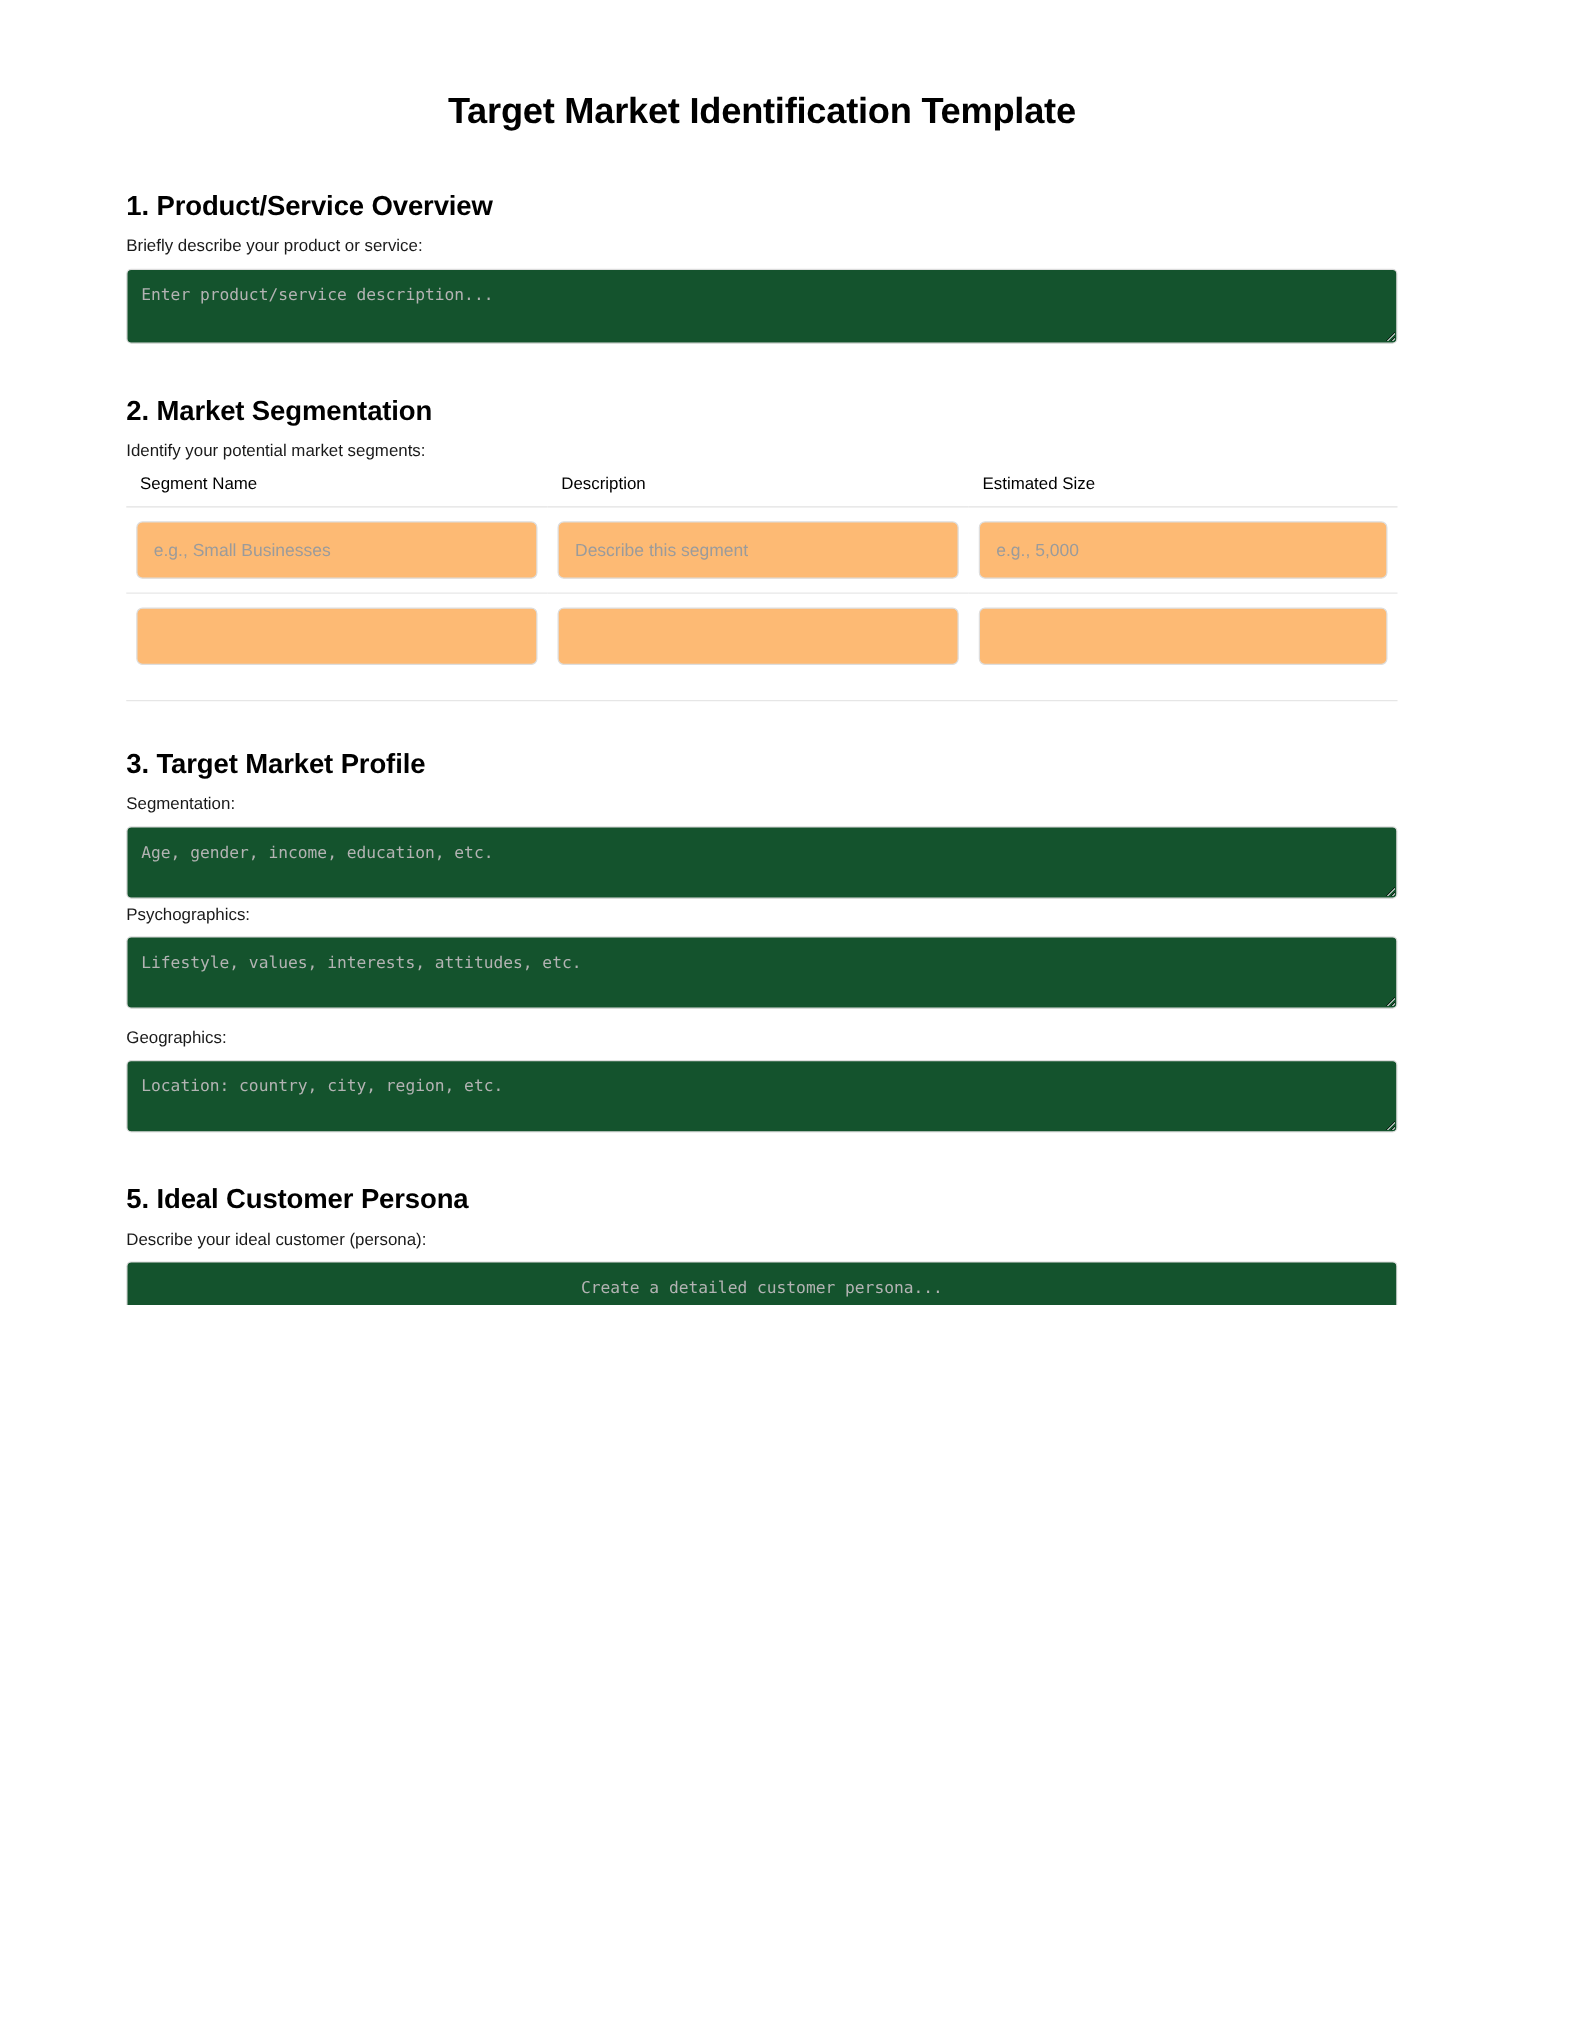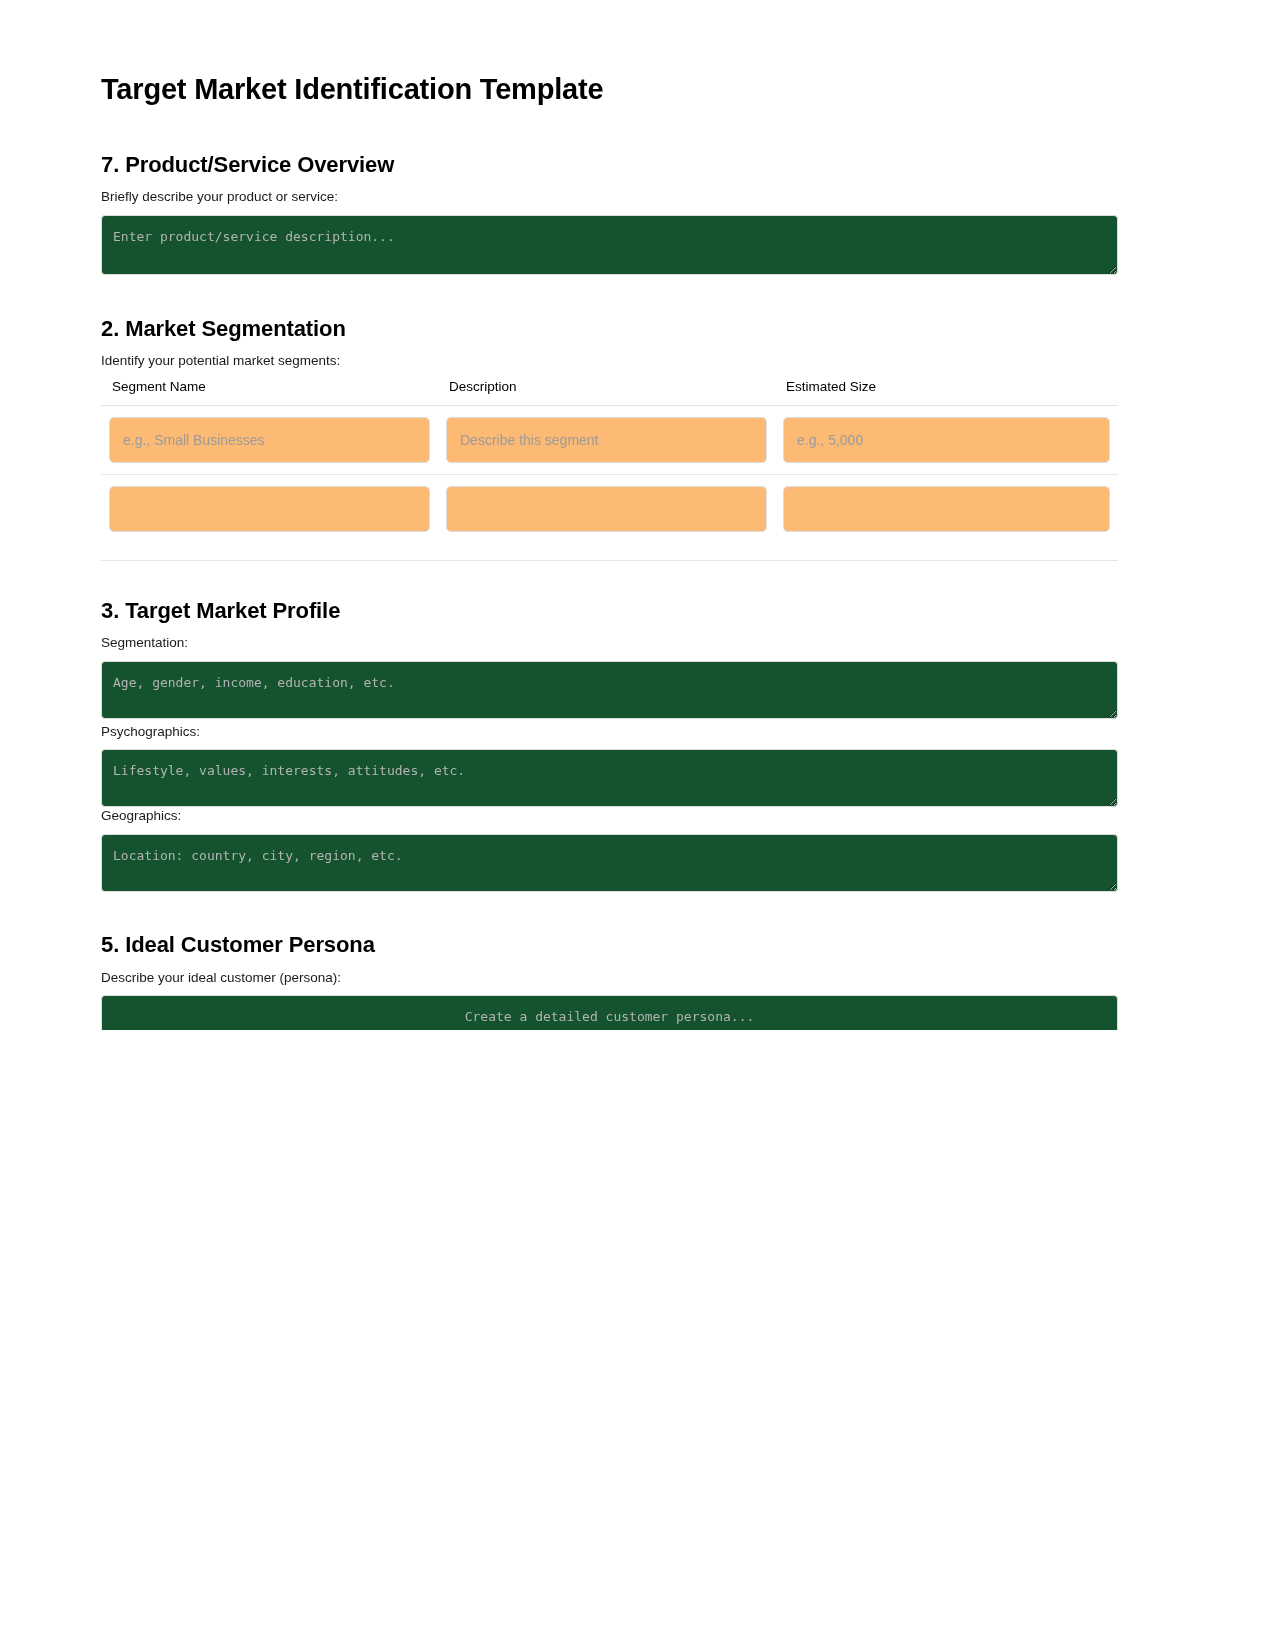--- a/index.html
+++ b/index.html
@@ -22,21 +22,21 @@
     padding: 0;
     background: #ffffff;
   }
   .content {
     position: absolute;
     left: 101px;
     top: 0;
     width: 1017px;
   }
   .doc-title {
-    text-align: left;
+    text-align: center;
     font-size: 29px;
     font-weight: bold;
     letter-spacing: -0.2px;
     margin: 0;
     padding-top: 72px;
     line-height: 1.2;
     color: #000;
   }
   .section {
     margin: 0;
@@ -144,21 +144,21 @@
 </style>
 </head>
 <body>
 
 <div class="page">
   <div class="content">
 
     <h1 class="doc-title">Target Market Identification Template</h1>
 
     <div class="section section-1">
-      <h2 class="section-heading">7. Product/Service Overview</h2>
+      <h2 class="section-heading">1. Product/Service Overview</h2>
       <div class="field-label">Briefly describe your product or service:</div>
       <textarea class="ta ta-h60" placeholder="Enter product/service description..." style=""></textarea>
     </div>
 
     <div class="section section-2">
       <h2 class="section-heading">2. Market Segmentation</h2>
       <div class="field-label">Identify your potential market segments:</div>
 
       <table class="seg-table">
         <colgroup>
@@ -204,21 +204,21 @@
 
     <div class="section section-3">
       <h2 class="section-heading">3. Target Market Profile</h2>
 
       <div class="field-label">Segmentation:</div>
       <textarea class="ta ta-h58" placeholder="Age, gender, income, education, etc." style=""></textarea>
 
       <div class="field-label" style="margin-top:4px;">Psychographics:</div>
       <textarea class="ta ta-h58" placeholder="Lifestyle, values, interests, attitudes, etc." style=""></textarea>
 
-      <div class="field-label" style="">Geographics:</div>
+      <div class="field-label" style="margin-top:14px;">Geographics:</div>
       <textarea class="ta ta-h58" placeholder="Location: country, city, region, etc." style=""></textarea>
     </div>
 
 
     <div class="section section-5">
       <h2 class="section-heading">5. Ideal Customer Persona</h2>
       <div class="field-label">Describe your ideal customer (persona):</div>
       <div class="clip-bottom">
         <textarea class="ta" placeholder="Create a detailed customer persona..." style=""></textarea>
       </div>

